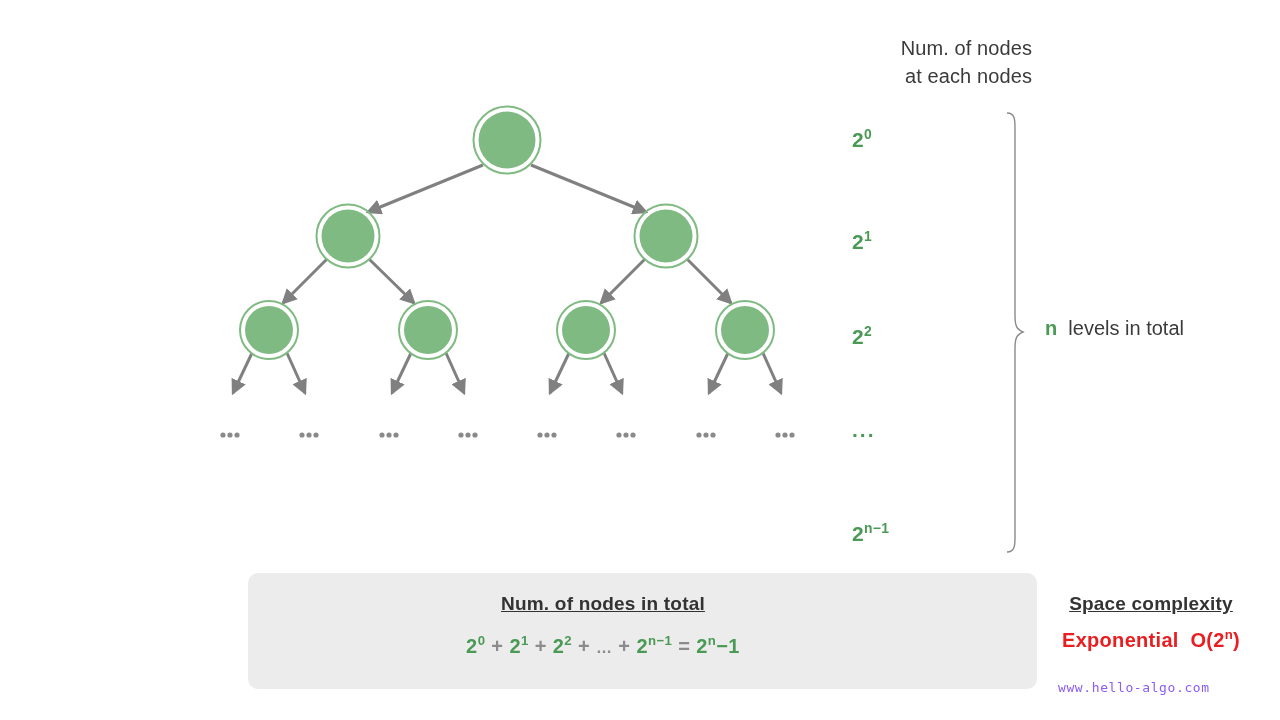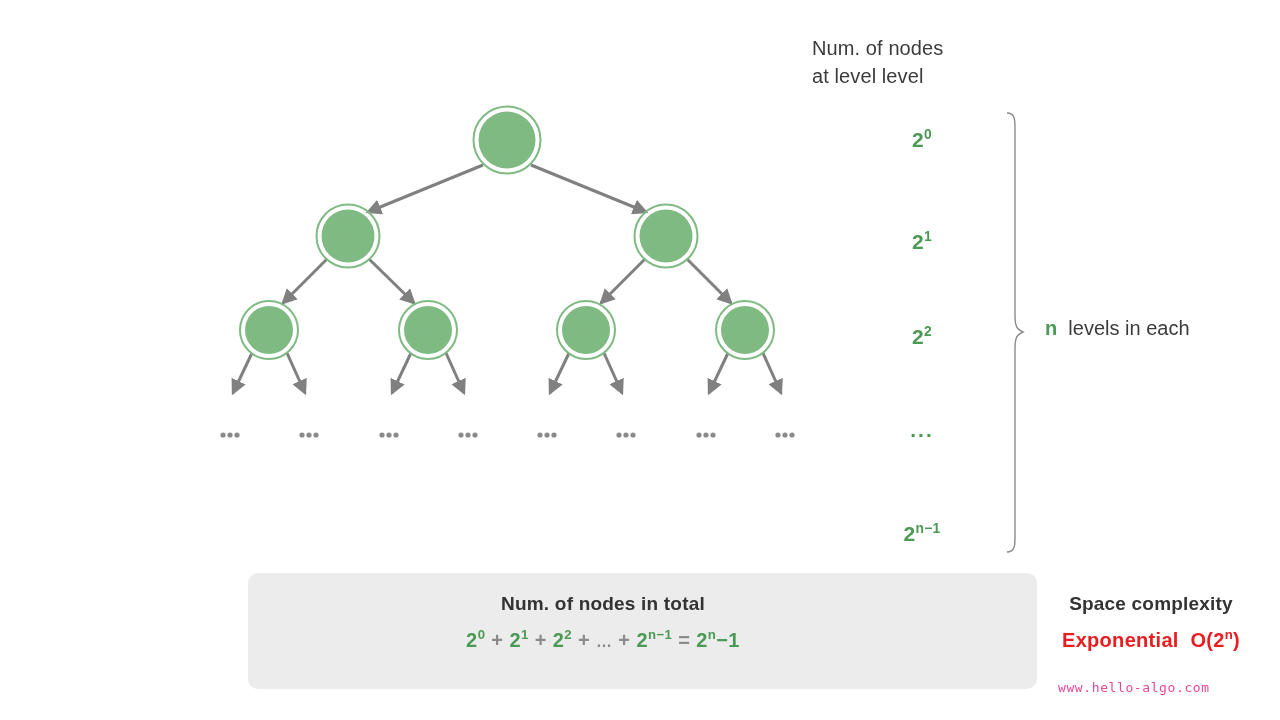--- a/index.html
+++ b/index.html
@@ -28,32 +28,32 @@
     width: 860px;
     height: 470px;
   }
 
   
   #levels-heading {
     position: absolute;
     left: 812px;
     top: 34px;
     width: 220px;
-    text-align: left;
+    text-align: right;
     font-size: 20px;
     line-height: 28px;
     color: #3b3b3b;
     letter-spacing: 0.1px;
   }
 
   
   .level-label {
     position: absolute;
     width: 140px;
-    text-align: center;
+    text-align: left;
     left: 852px;
     font-size: 21px;
     font-weight: bold;
     color: #4a9a55;
     letter-spacing: 0.3px;
     transform: translateY(-50%);
   }
   .level-label sup {
     font-size: 0.66em;
     vertical-align: super;
@@ -108,23 +108,24 @@
     left: 768px;
     top: 20px;
     width: 270px;
     text-align: center;
   }
   .summary-title {
     font-size: 19px;
     font-weight: bold;
     color: #333333;
     letter-spacing: 0.2px;
+    text-decoration: underline;
   }
   .summary-formula {
-    margin-top: 14px;
+    margin-top: 20px;
     font-size: 20px;
     font-weight: bold;
     color: #4a9a55;
     letter-spacing: 0.4px;
     white-space: nowrap;
   }
   .summary-formula sup {
     font-size: 0.66em;
     vertical-align: super;
     line-height: 0;
@@ -145,21 +146,21 @@
     line-height: 0;
   }
 
   
   #watermark {
     position: absolute;
     left: 1058px;
     top: 680px;
     font-family: "DejaVu Sans Mono", monospace;
     font-size: 13px;
-    color: #ec4899;
+    color: #8b5cf6;
     letter-spacing: 0.6px;
   }
 </style>
 </head>
 <body>
 
 <div id="stage">
 
   <svg id="tree-svg" viewBox="0 0 860 470" xmlns="http://www.w3.org/2000/svg">
     <defs>
@@ -260,41 +261,41 @@
       <g>
           <circle cx="778" cy="435" r="2.6"></circle>
           <circle cx="785" cy="435" r="2.6"></circle>
           <circle cx="792" cy="435" r="2.6"></circle>
         </g>
     </g>
   </svg>
 
   <div id="levels-heading">
     <div>Num. of nodes</div>
-    <div>at level level</div>
+    <div>at each nodes</div>
   </div>
 
   <div class="level-label" style="top:140px"><span>2</span><sup>0</sup></div>
   <div class="level-label" style="top:242px"><span>2</span><sup>1</sup></div>
   <div class="level-label" style="top:337px"><span>2</span><sup>2</sup></div>
   <div class="level-label dots" style="top:430px">...</div>
   <div class="level-label" style="top:534px"><span>2</span><sup>n−1</sup></div>
 
   <svg id="brace-svg" viewBox="0 0 40 445" xmlns="http://www.w3.org/2000/svg">
     <path d="M 12 3
              C 20 3, 20 10, 20 18
              L 20 205
              C 20 215, 21 219, 28 222
              C 21 225, 20 229, 20 239
              L 20 427
              C 20 435, 20 442, 12 442" fill="none" stroke="#8a8a8a" stroke-width="1.4"></path>
   </svg>
 
   <div id="levels-total">
-    <span class="nvar">n</span>&nbsp;&nbsp;<span>levels in each</span>
+    <span class="nvar">n</span>&nbsp;&nbsp;<span>levels in total</span>
   </div>
 
   <div id="summary-panel">
 
     <div id="summary-left">
       <div class="summary-title">Num. of nodes in total</div>
       <div class="summary-formula"><span>2</span><sup>0</sup>&nbsp;<span class="op">+</span>&nbsp;<span>2</span><sup>1</sup>&nbsp;<span class="op">+</span>&nbsp;<span>2</span><sup>2</sup>&nbsp;<span class="op">+</span>&nbsp;<span class="op small">…</span>&nbsp;<span class="op">+</span>&nbsp;<span>2</span><sup>n−1</sup>&nbsp;<span class="op">=</span>&nbsp;<span>2</span><sup>n</sup><span>−1</span></div>
     </div>
 
     <div id="summary-right">

